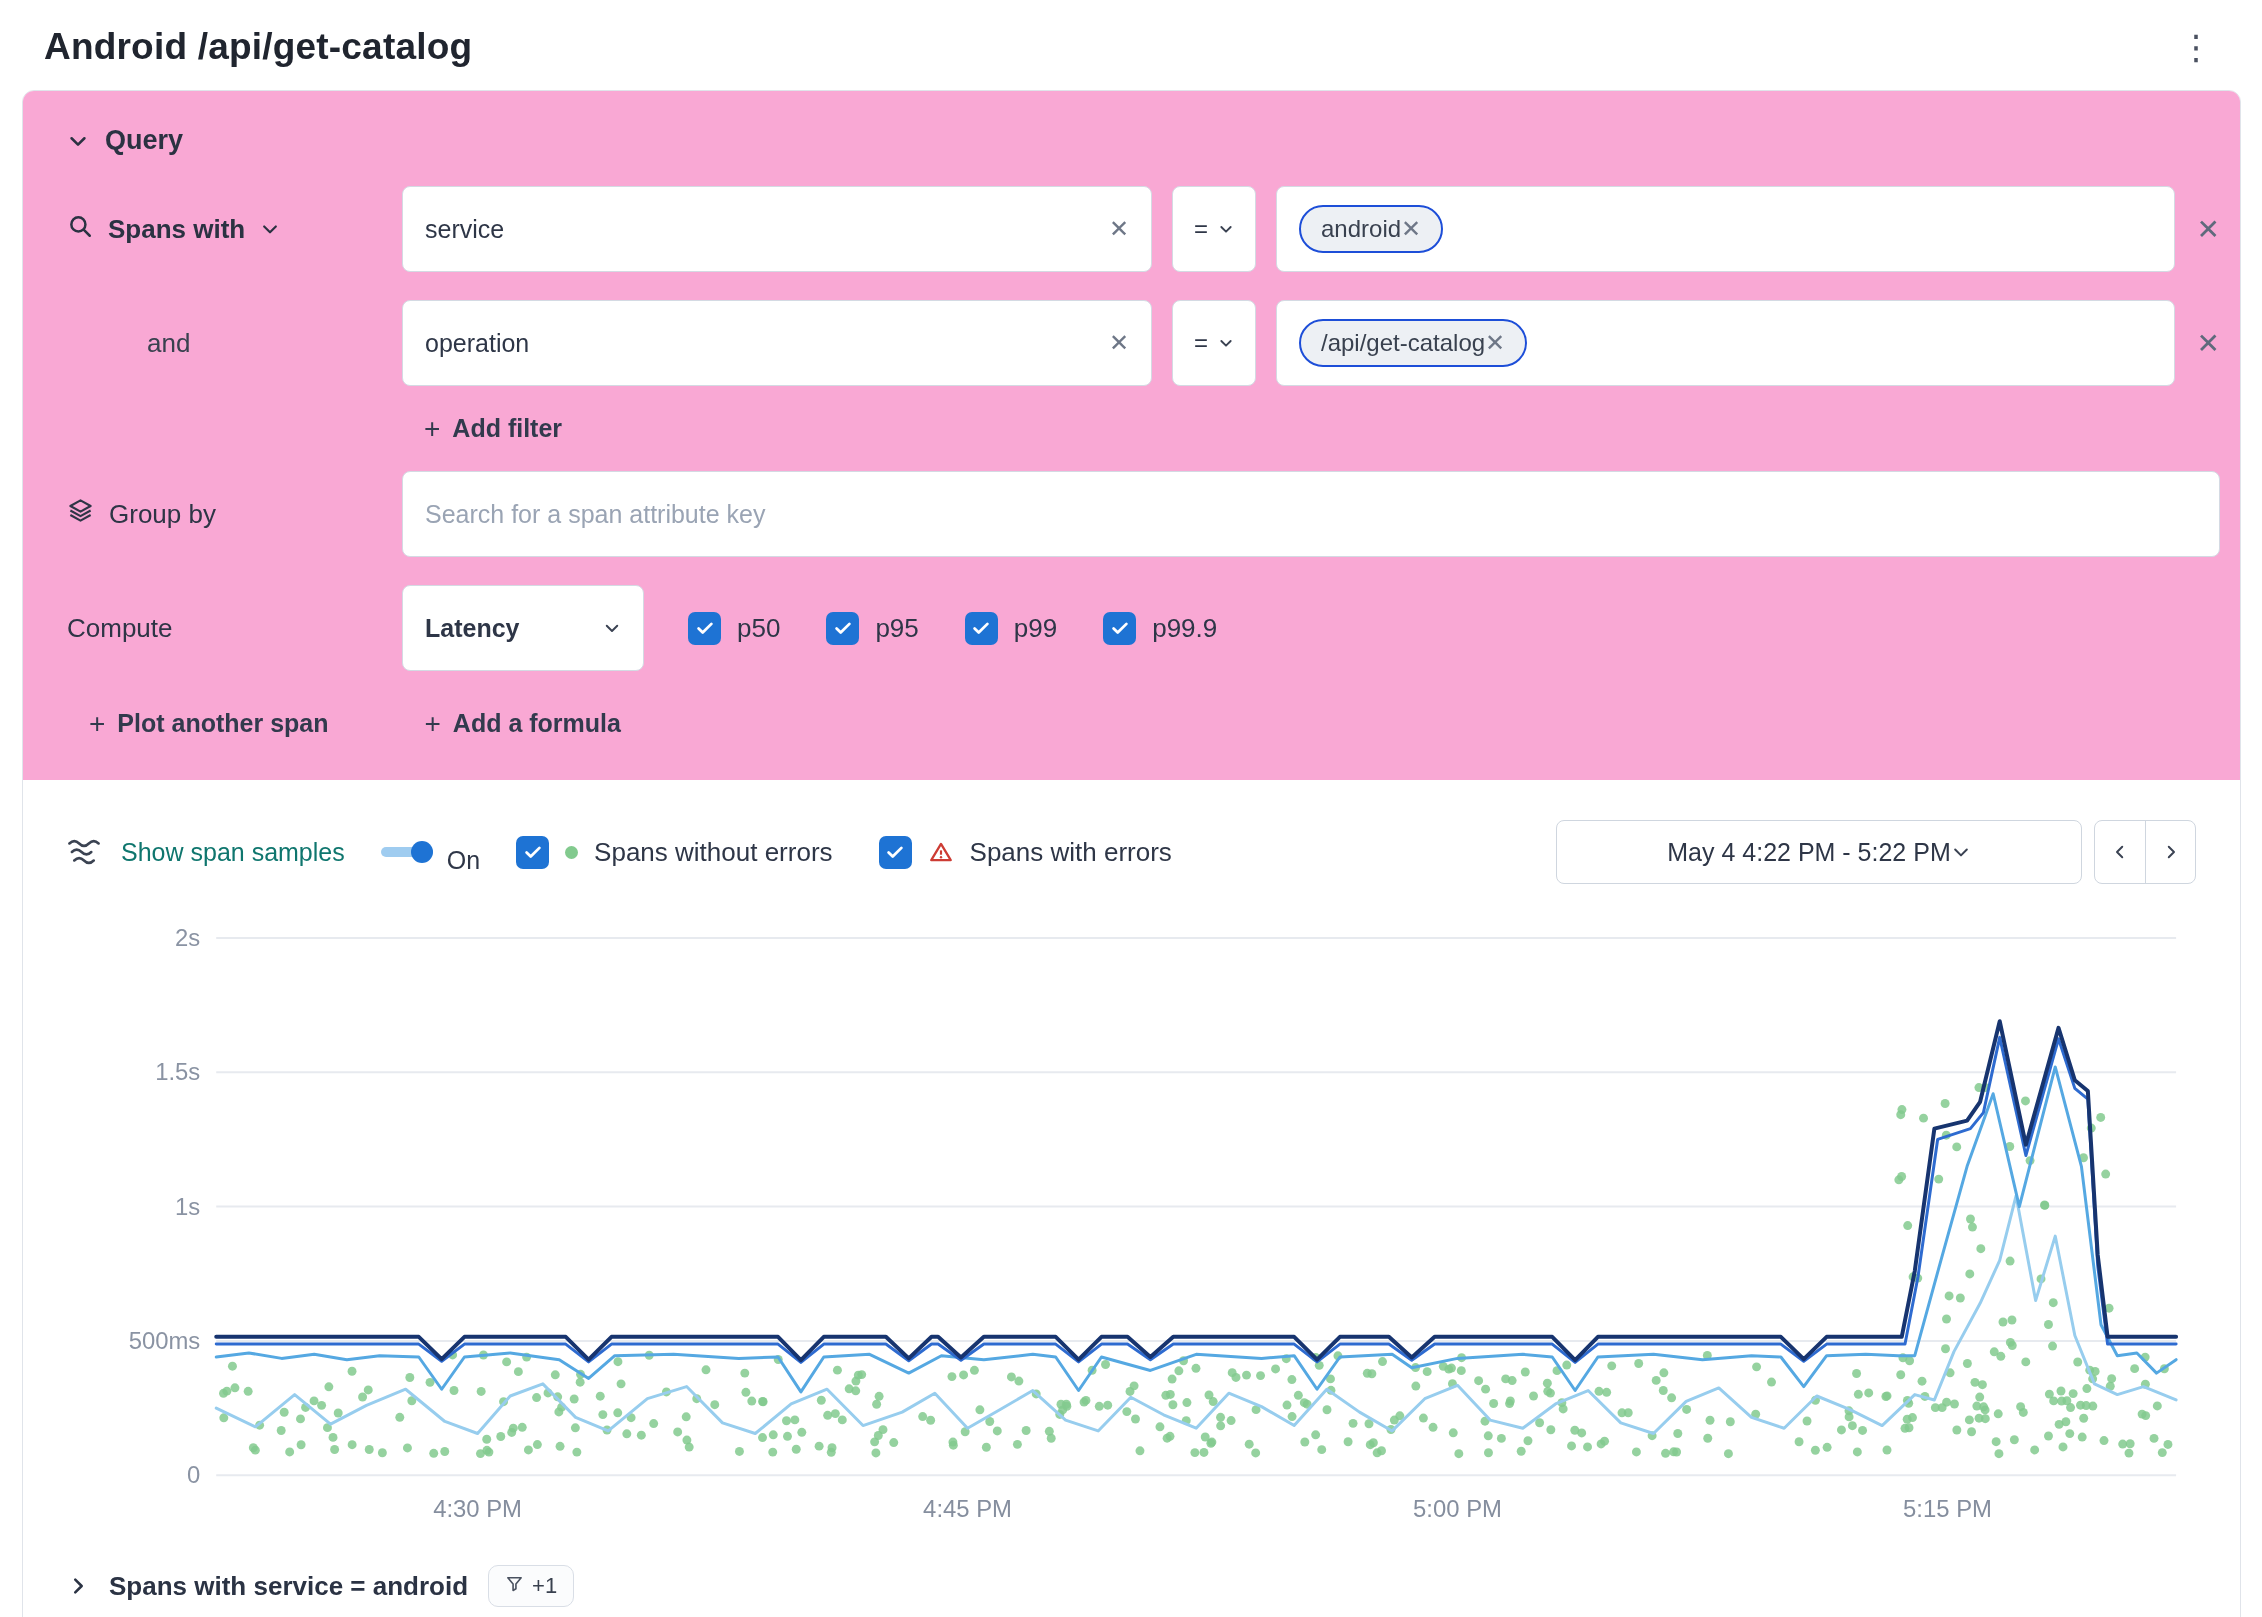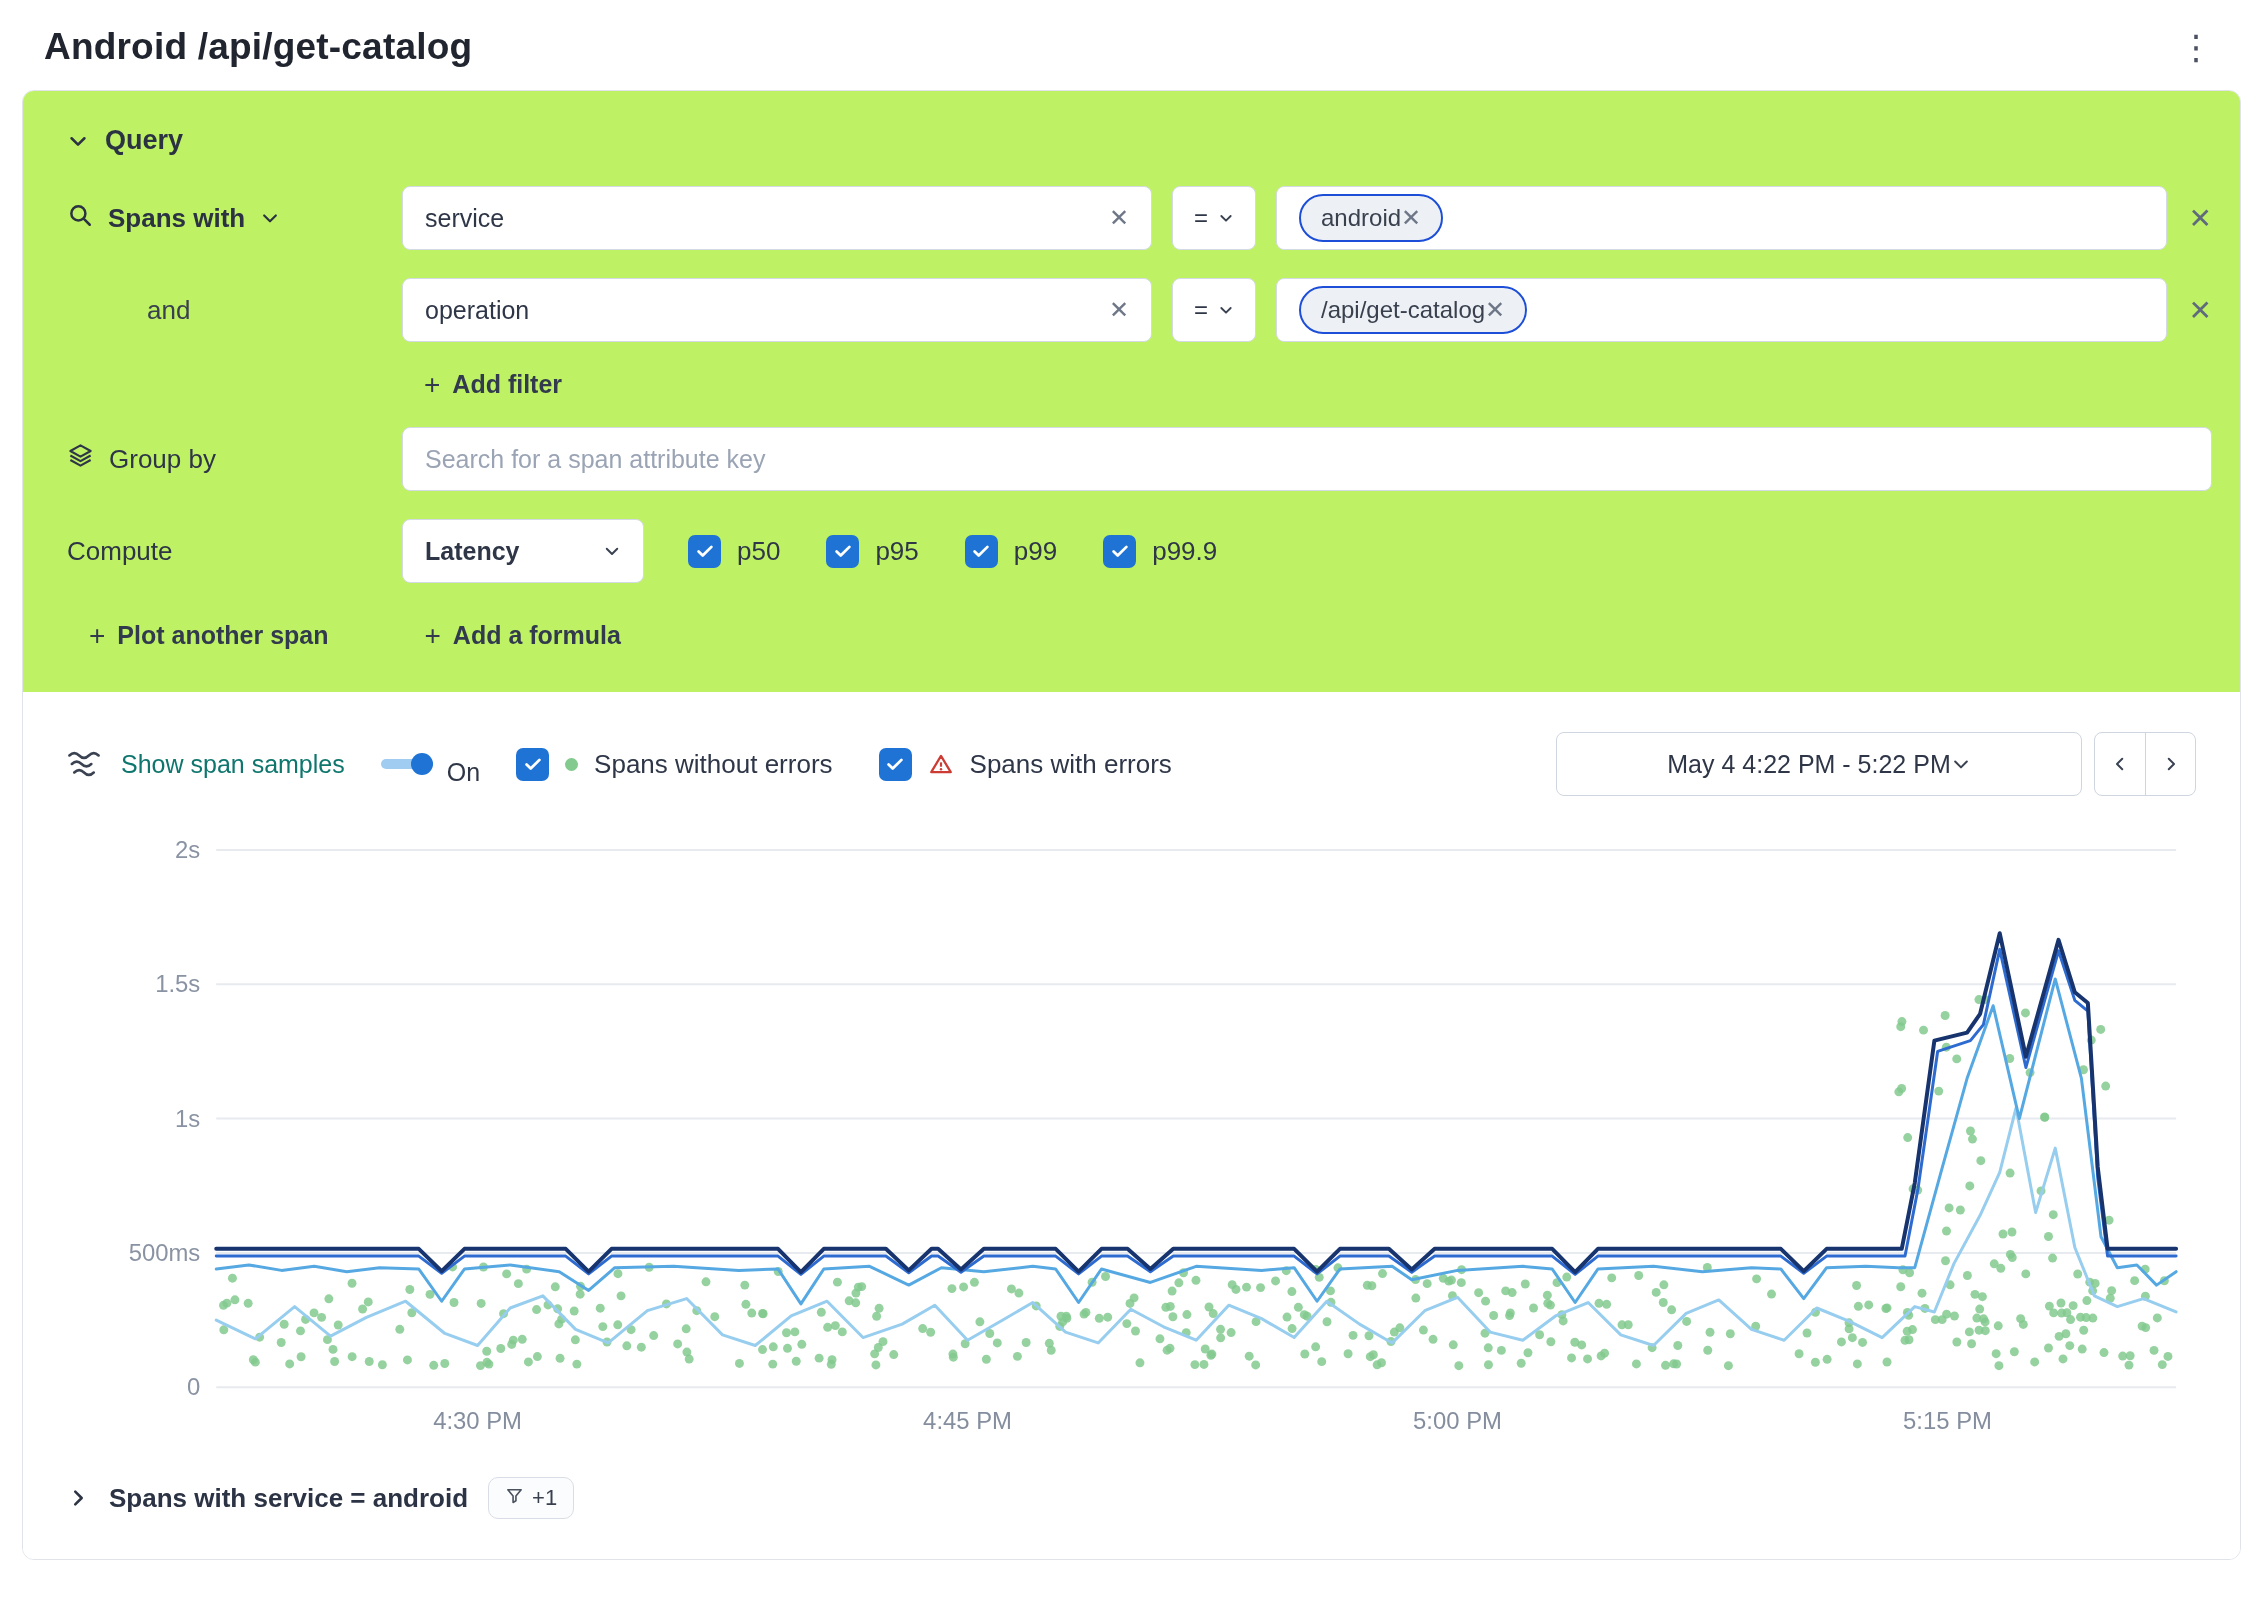--- a/index.html
+++ b/index.html
@@ -8,28 +8,28 @@
 
   
   .page-header { display:flex; justify-content:space-between; align-items:flex-start; padding:26px 40px 22px 44px; }
   .page-title { font-size:37px; font-weight:700; color:#20252f; letter-spacing:0.2px; }
   .kebab { font-size:34px; color:#4a5160; line-height:1; cursor:pointer; padding:4px 10px; }
 
   
   .card { margin:0 22px; border:1px solid #e0e4ea; border-radius:12px; overflow:hidden; background:#fff; }
 
   
-  .query-panel { background:#bef264; padding:34px 28px 42px 44px; }
+  .query-panel { background:#f9a8d4; padding:34px 20px 42px 44px; }
   .query-header { display:flex; align-items:center; gap:16px; font-size:27px; font-weight:700; color:#2b3242; margin-bottom:30px; cursor:pointer; }
   .qrow { display:flex; align-items:center; margin-bottom:28px; }
   .qlabel { width:335px; min-width:335px; display:flex; align-items:center; gap:15px; font-size:26px; color:#2e3546; }
   .qlabel .bold { font-weight:700; color:#2b3242; }
   .and-label { padding-left:80px; font-size:26px; color:#39414f; }
 
-  .txt-input { height:64px; background:#fff; border:1px solid #d4dae3; border-radius:8px; display:flex; align-items:center; padding:0 22px; font-size:25px; color:#2e3647; }
+  .txt-input { height:86px; background:#fff; border:1px solid #d4dae3; border-radius:8px; display:flex; align-items:center; padding:0 22px; font-size:25px; color:#2e3647; }
   .key-input { width:750px; justify-content:space-between; margin-right:20px; }
   .key-input input { border:none; outline:none; font-size:25px; color:#2e3647; width:617px; font-family:"Liberation Sans", sans-serif; background:transparent; }
   .op-select { width:84px; justify-content:center; gap:10px; margin-right:20px; font-size:24px; cursor:pointer; }
   .val-box { flex:1; gap:14px; }
   .pill { background:#edf0f4; border:2px solid #1d4ed8; border-radius:994px; padding:8px 20px; font-size:24px; color:#39414f; display:flex; align-items:center; }
   .close-x { color:#6e7787; font-size:24px; cursor:pointer; line-height:1; }
   .row-close { margin-left:22px; color:#5f6a7c; font-size:28px; cursor:pointer; }
 
   .add-filter-row { margin:6px 0 28px 357px; }
   .link-btn { display:inline-flex; align-items:center; gap:12px; font-size:25px; font-weight:600; color:#323a4d; cursor:pointer; }

